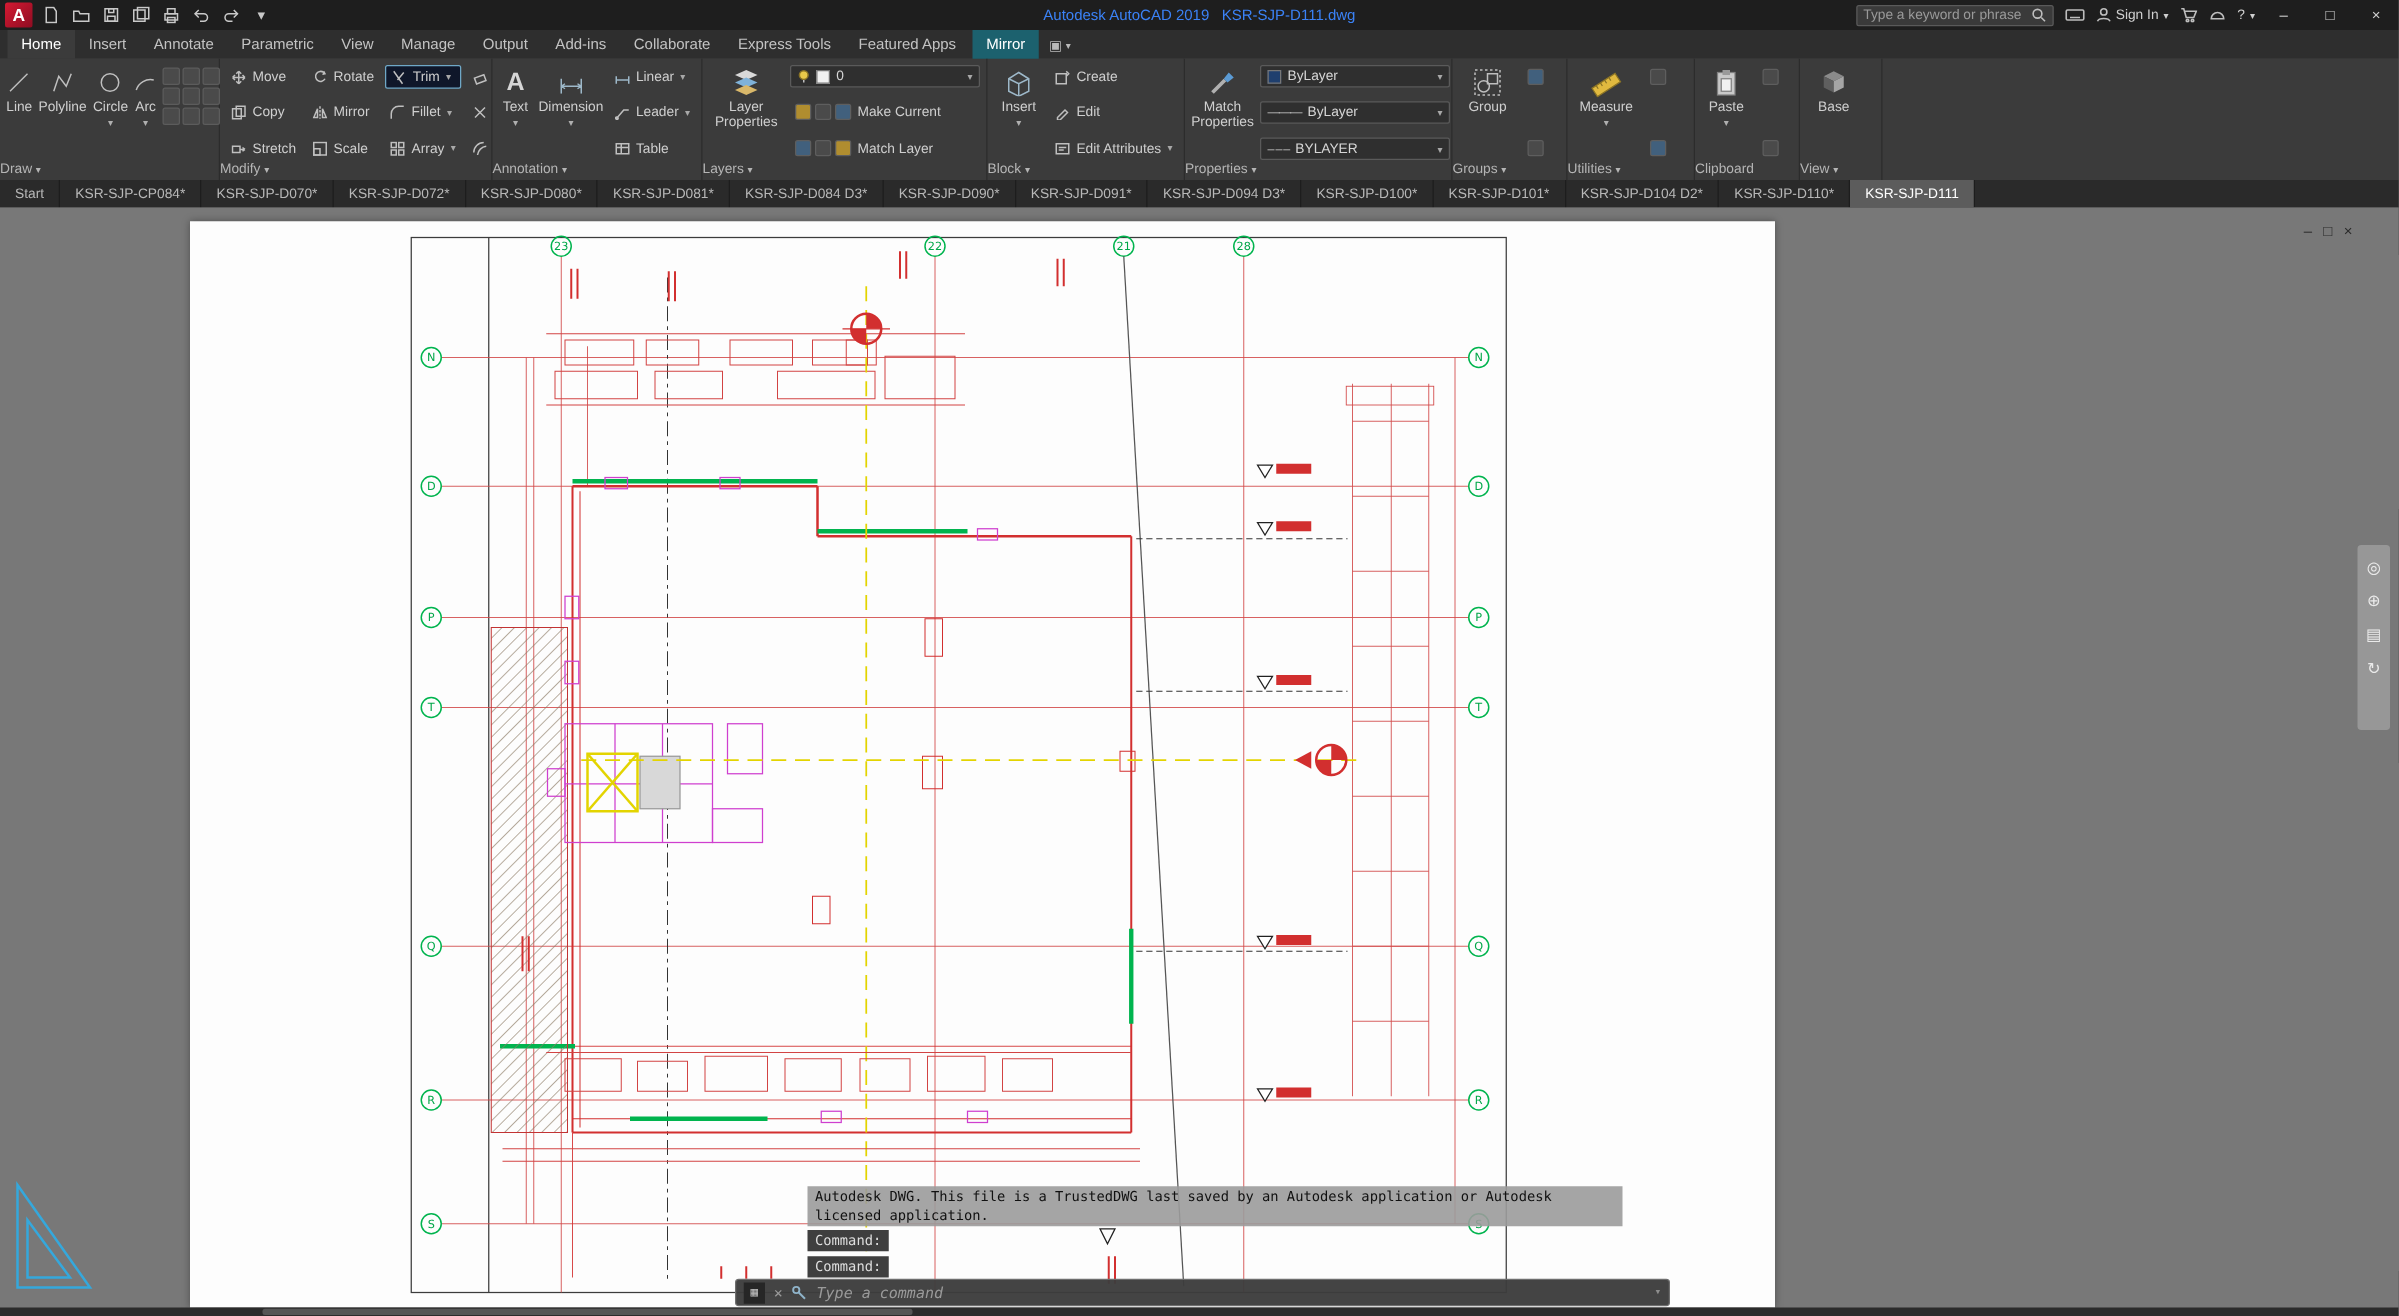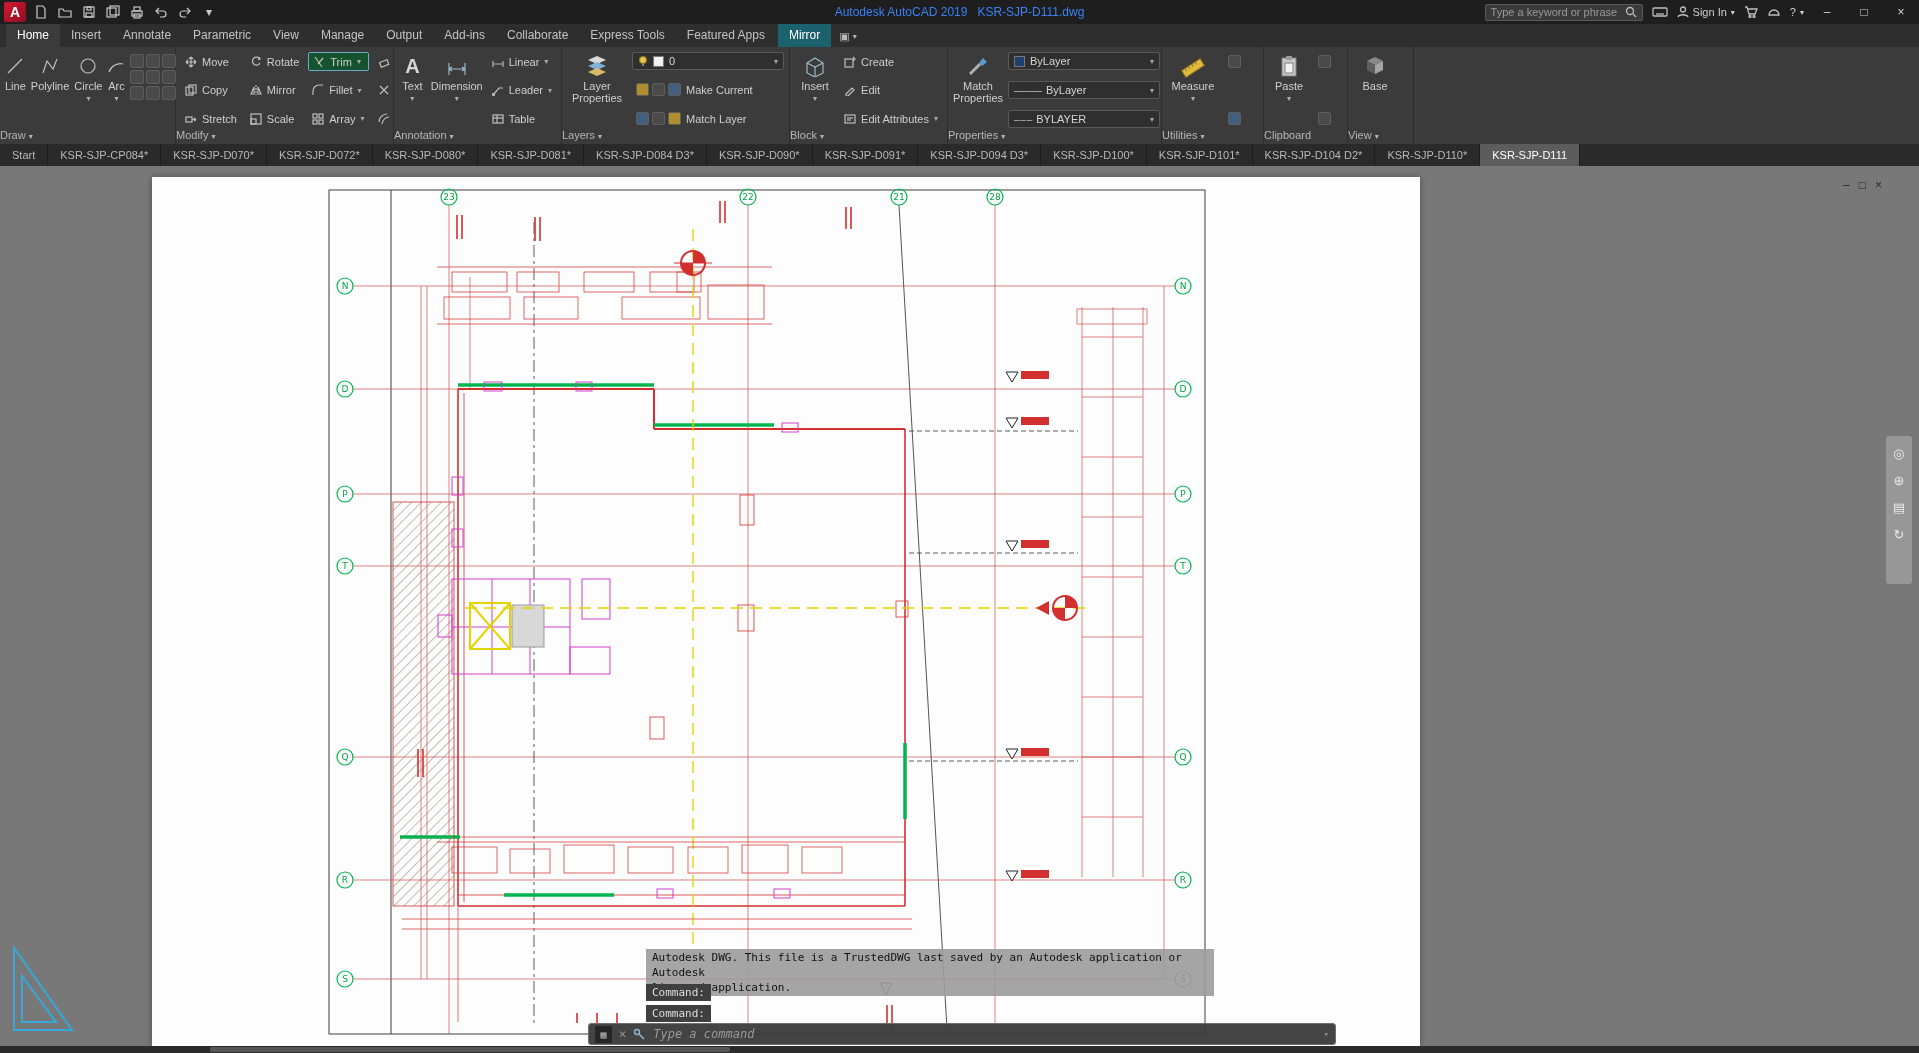--- a/index.html
+++ b/index.html
@@ -33,21 +33,21 @@
 .pc{flex:1;display:flex;align-items:stretch;padding:3px 5px 0;gap:5px}
 .pf{height:16px;font-size:11px;color:#b5b5b5;text-align:left;line-height:14px}
 .pf .caret{font-size:8px;margin-left:3px}
 .bigbtn{display:flex;flex-direction:column;align-items:center;width:58px;font-size:11px;
 line-height:12px;text-align:center;gap:1px;padding-top:3px;color:#cfcfcf}
 .bigbtn .caret{font-size:8px;color:#b0b0b0}
 .i24{height:26px;display:flex;align-items:center;justify-content:center}
 .scol{display:flex;flex-direction:column;justify-content:space-between;gap:1px;padding-top:2px}
 .srow{display:flex;align-items:center;gap:5px;font-size:11px;height:19px;padding:0 4px;white-space:nowrap;color:#cfcfcf}
 .srow .caret{font-size:8px;color:#a8a8a8}
-.srow.hl{border:1px solid #6fa8c7;background:#14532d;border-radius:2px}
+.srow.hl{border:1px solid #6fa8c7;background:#0f172a;border-radius:2px}
 .i12 svg{stroke:#bfbfbf;fill:none;stroke-width:1.2}
 .minigrid{display:grid;grid-template-columns:repeat(3,14px);grid-auto-rows:14px;gap:2px;align-content:start;padding-top:4px}
 .minigrid span{background:#4a4a4a;border:1px solid #5c5c5c;border-radius:2px}
 .dropfield{height:18px;background:#2f2f2f;border:1px solid #5a5a5a;border-radius:2px;
 display:flex;align-items:center;gap:5px;padding:0 5px;font-size:11px;color:#d6d6d6;width:152px}
 .dropfield .caret{margin-left:auto;font-size:8px;color:#a8a8a8}
 .sw{width:11px;height:11px;border:1px solid #777;display:inline-block}
 .sw.white{background:#f2f2f2}.sw.blue{background:#1f3f6e}
 .lineglyph{color:#bdbdbd;letter-spacing:-1px;font-size:10px}
 .tinyrow{display:flex;gap:3px;align-items:center}
@@ -60,21 +60,21 @@
 
 #canvas{position:relative;height:887px;background:#787878;overflow:hidden}
 #paper{position:absolute;left:152px;top:11px;width:1268px;height:869px;background:#fdfdfd;box-shadow:0 0 6px rgba(0,0,0,.35)}
 #dwgctl{position:absolute;left:1843px;top:12px;display:flex;gap:9px;color:#2a2a2a;font-size:12px}
 #navstrip{position:absolute;left:1886px;top:270px;width:26px;height:148px;background:rgba(235,235,235,.28);
 border-radius:3px;display:flex;flex-direction:column;align-items:center;gap:12px;padding-top:10px;
 color:rgba(255,255,255,.8);font-size:13px}
 #bottomstrip{position:absolute;left:0;bottom:0;width:1919px;height:7px;background:#2b2b2b}
 #hthumb{position:absolute;left:210px;bottom:1px;width:520px;height:5px;background:#555;border-radius:2px}
 #ucs{position:absolute;left:8px;top:776px}
-#trustedmsg{position:absolute;left:646px;top:783px;width:568px;background:rgba(155,155,155,.9);
+#trustedmsg{position:absolute;left:646px;top:783px;width:652px;background:rgba(155,155,155,.9);
 color:#101010;font:11px "DejaVu Sans Mono",monospace;line-height:15px;padding:1px 6px}
 .cmdchip{position:absolute;left:646px;background:#3f3f3f;color:#dedede;font:11px "DejaVu Sans Mono",monospace;padding:2px 6px}
 #cmdbar{position:absolute;left:588px;top:857px;width:748px;height:22px;background:rgba(60,60,60,.96);
 border:1px solid #6e6e6e;border-radius:3px;display:flex;align-items:center;gap:7px;padding:0 6px;
 font:12px "DejaVu Sans Mono",monospace;color:#9c9c9c}
 #cmdbar .boxicon{width:17px;height:17px;background:#262626;display:flex;align-items:center;justify-content:center;color:#b9b9b9;font-size:10px}
 #cmdbar .x{color:#9a9a9a}
 #cmdbar .placeholder{font-style:italic;color:#9a9a9a}
 #cmdbar .caret{margin-left:auto;font-size:9px;color:#8d8d8d}
 
@@ -540,20 +540,43 @@
         <div class="dropfield">
           <span class="lineglyph">– – –</span>
           <span>BYLAYER</span>
           <span class="caret">▾</span>
         </div>
       </div>
     </div>
     <div class="pf"><span>Properties</span><span class="caret">▾</span></div>
   </div>
 
+  <div class="panel" style="width:92px">
+    <div class="pc">
+      <div class="bigbtn" style="width:46px">
+        <span class="i24 i12">
+            <svg width="24" height="24">
+              <rect x="2" y="2" width="20" height="20" stroke-dasharray="2,2"></rect>
+              <circle cx="9" cy="15" r="4.5"></circle>
+              <rect x="12" y="5" width="8" height="8"></rect>
+            </svg>
+          </span>
+        <span>Group</span>
+      </div>
+      <div class="scol">
+        <div class="srow">
+            <span class="tiny b"></span>
+          </div>
+        <div class="srow">
+            <span class="tiny"></span>
+          </div>
+      </div>
+    </div>
+    <div class="pf"><span>Groups</span><span class="caret">▾</span></div>
+  </div>
 
   <div class="panel" style="width:102px">
     <div class="pc">
       <div class="bigbtn" style="width:52px">
         <span class="i24">
             <svg width="26" height="24">
               <g transform="rotate(-33 13 14)">
                 <rect x="2" y="10" width="22" height="8" fill="#e0b93f" stroke="#8a7326"></rect>
                 <path d="M6 10v3M10 10v3M14 10v3M18 10v3" stroke="#8a7326"></path>
               </g>

